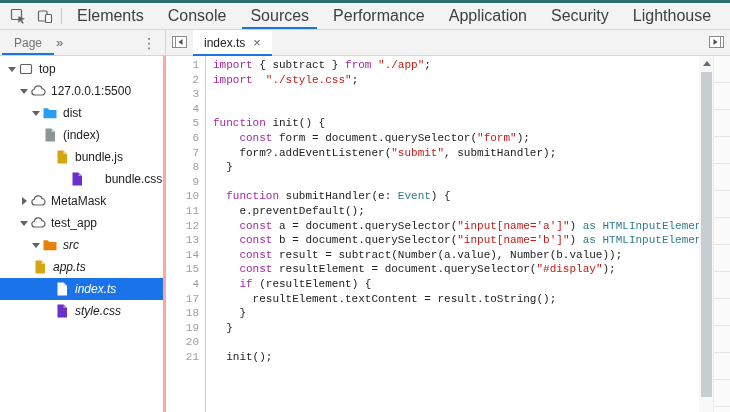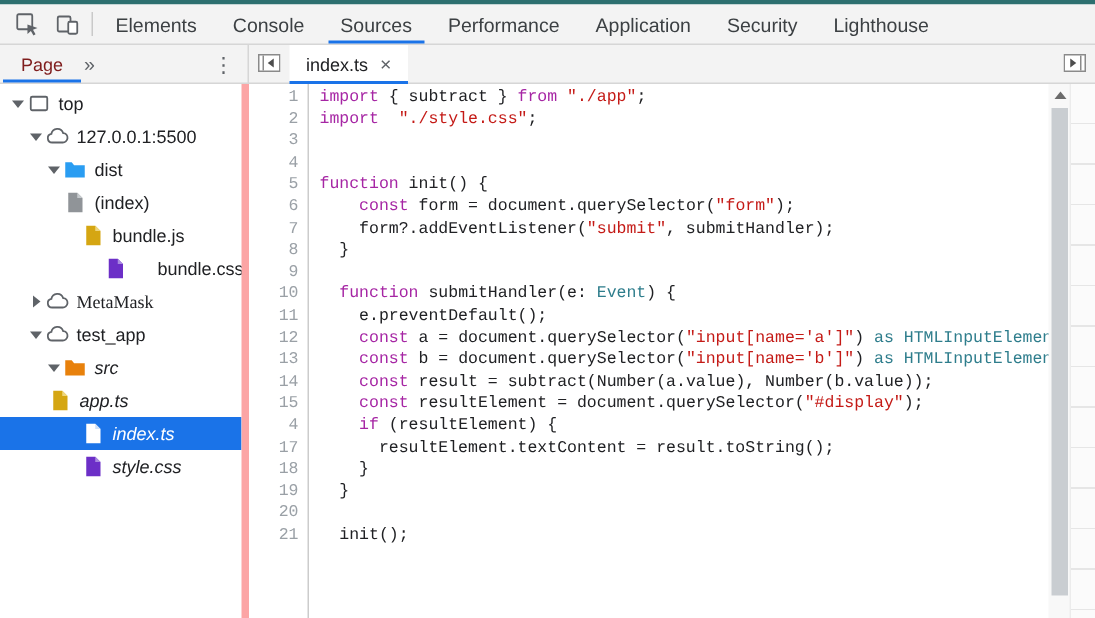--- a/index.html
+++ b/index.html
@@ -5,39 +5,39 @@
   html,body{margin:0;padding:0;background:#fff;}
   .devtools{position:relative;width:730px;height:412px;overflow:hidden;background:#fff;
     font-family:"Liberation Sans",sans-serif;-webkit-font-smoothing:antialiased;}
   .top-strip{height:3px;background:var(--teal,#2d6f6f);}
   
   .toolbar{height:27px;background:#f3f3f3;border-bottom:1px solid #d6d6d6;display:flex;align-items:center;box-sizing:border-box;}
   .tool-icons{display:flex;align-items:center;padding-left:4px;}
   .icon-btn{width:27px;height:24px;display:flex;align-items:center;justify-content:center;border:none;background:transparent;padding:0;cursor:pointer;}
   .vsep{width:1px;height:16px;background:#c9c9c9;margin:0 3px;}
   .ptabs{display:flex;height:100%;align-items:stretch;}
-  .ptab{display:flex;align-items:center;gap:5px;padding:0 12px;font-size:13px;color:#3c4043;position:relative;white-space:nowrap;}
+  .ptab{display:flex;align-items:center;gap:5px;padding:0 12px;font-size:16px;color:#3c4043;position:relative;white-space:nowrap;}
   .ptab.active::after{content:'';position:absolute;left:4px;right:4px;bottom:0;height:2px;background:var(--accent,#1a73e8);}
   .warn-icon{width:0;height:0;border-left:5px solid transparent;border-right:5px solid transparent;border-bottom:9px solid var(--warning,#eba613);position:relative;display:inline-block;}
   .warn-icon::after{content:'!';position:absolute;left:-2px;top:1.5px;font-size:7px;font-weight:bold;color:#6b4a00;line-height:8px;}
   
   .subbar{height:26px;display:flex;box-sizing:border-box;}
   .side-header{width:166px;min-width:166px;background:#f3f3f3;border-right:1px solid #d6d6d6;border-bottom:1px solid #d6d6d6;display:flex;align-items:center;box-sizing:border-box;}
-  .stab{height:100%;display:flex;align-items:center;padding:0 14px;font-size:12px;color:#7f1d1d;position:relative;}
+  .stab{height:100%;display:flex;align-items:center;padding:0 14px;font-size:12px;color:#737373;position:relative;}
   .stab.active::after{content:'';position:absolute;left:2px;right:2px;bottom:0;height:2px;background:var(--accent,#1a73e8);}
   .more-tabs{color:#5f6368;font-size:13px;cursor:pointer;}
   .menu-dots{margin-left:auto;padding:0 9px;color:#5f6368;font-size:14px;cursor:pointer;}
   .editor-tabs{flex:1;background:#f3f3f3;border-bottom:1px solid #d6d6d6;display:flex;align-items:stretch;box-sizing:border-box;}
   .ftab{display:flex;align-items:center;gap:8px;padding:0 11px;background:#fff;font-size:12px;color:#202124;position:relative;cursor:pointer;}
   .ftab.active::after{content:'';position:absolute;left:0;right:0;bottom:-1px;height:2px;background:var(--accent,#1a73e8);}
   .close-x{color:#5f6368;font-size:13px;line-height:1;}
   .tab-spacer{flex:1;}
   
   .main{display:flex;height:356px;}
-  .tree{width:166px;min-width:166px;border-right:5px solid #fca5a5;box-sizing:border-box;padding-top:2px;overflow:hidden;background:#fff;}
+  .tree{width:166px;min-width:166px;border-right:3px solid #fca5a5;box-sizing:border-box;padding-top:2px;overflow:hidden;background:#fff;}
   .trow{height:22px;display:flex;align-items:center;font-size:12px;color:#202124;white-space:nowrap;cursor:pointer;}
   .trow.sel{background:var(--selection,#1a73e8);color:#fff;}
   .arrow{width:12px;min-width:12px;display:flex;justify-content:center;}
   .arrow-down::before{content:'';border-left:4px solid transparent;border-right:4px solid transparent;border-top:5px solid #5f6368;}
   .arrow-right::before{content:'';border-top:4px solid transparent;border-bottom:4px solid transparent;border-left:5px solid #5f6368;}
   .ticon{width:16px;height:16px;min-width:16px;margin-right:5px;display:flex;align-items:center;}
   .ticon svg{width:16px;height:16px;display:block;}
   .tlabel.it{font-style:italic;}
   
   .folder-blue path{fill:#2a9df2;}
@@ -195,21 +195,21 @@
         <div class="trow" style="padding-left: 42px; gap: 15px;">
           <span class="arrow"></span>
           <span class="ticon file-purple">
   <svg viewBox="0 0 16 16">
               <path class="fbody" d="M3.5 1.5h6l3.5 3.5v9.5h-9.5z"></path>
               <path class="ffold" d="M9.5 1.5l3.5 3.5h-3.5z"></path>
             </svg>
 </span>
           <span class="tlabel">bundle.css</span>
         </div>
-        <div class="trow" style="padding-left: 18px; font-family: Liberation Serif, serif;">
+        <div class="trow" style="padding-left: 18px;">
           <span class="arrow arrow-right"></span>
           <span class="ticon cloud">
   <svg viewBox="0 0 16 16">
               <path class="outline" d="M4.8 12a2.9 2.9 0 0 1-.55-5.75 4.05 4.05 0 0 1 7.85-.55A2.7 2.7 0 0 1 11.6 12z"></path>
             </svg>
 </span>
           <span class="tlabel">MetaMask</span>
         </div>
         <div class="trow" style="padding-left: 18px;">
           <span class="arrow arrow-down"></span>

